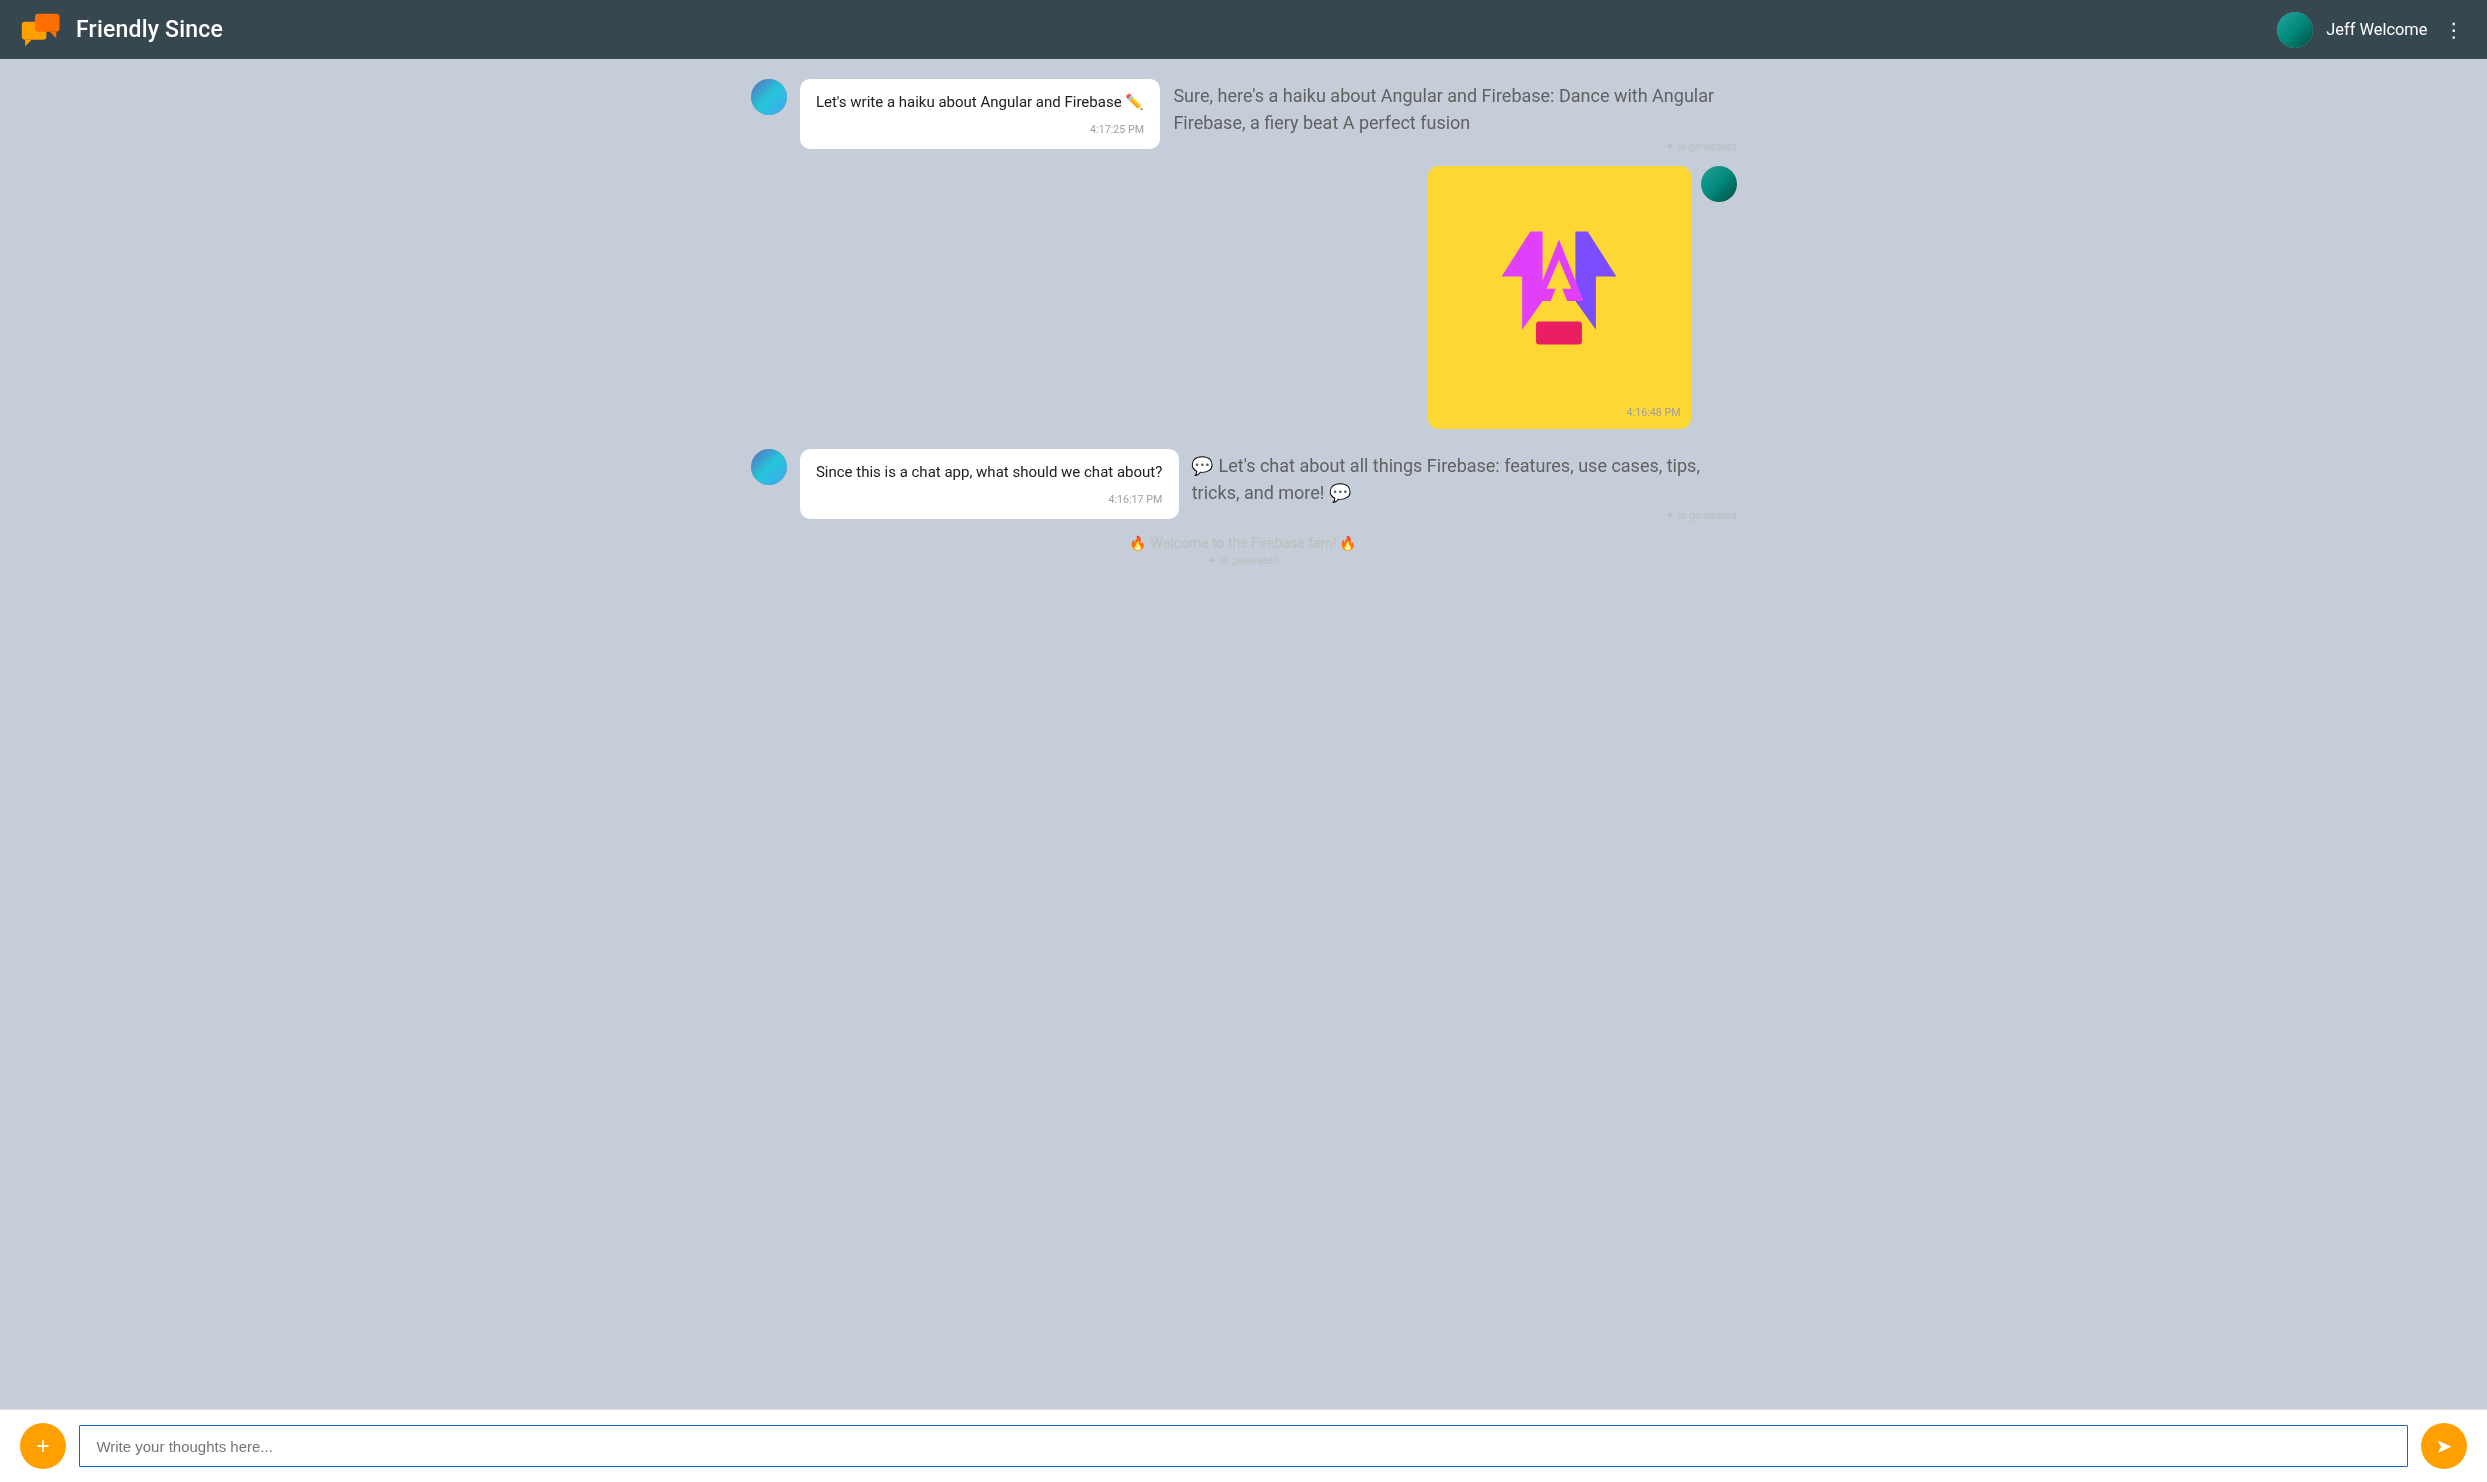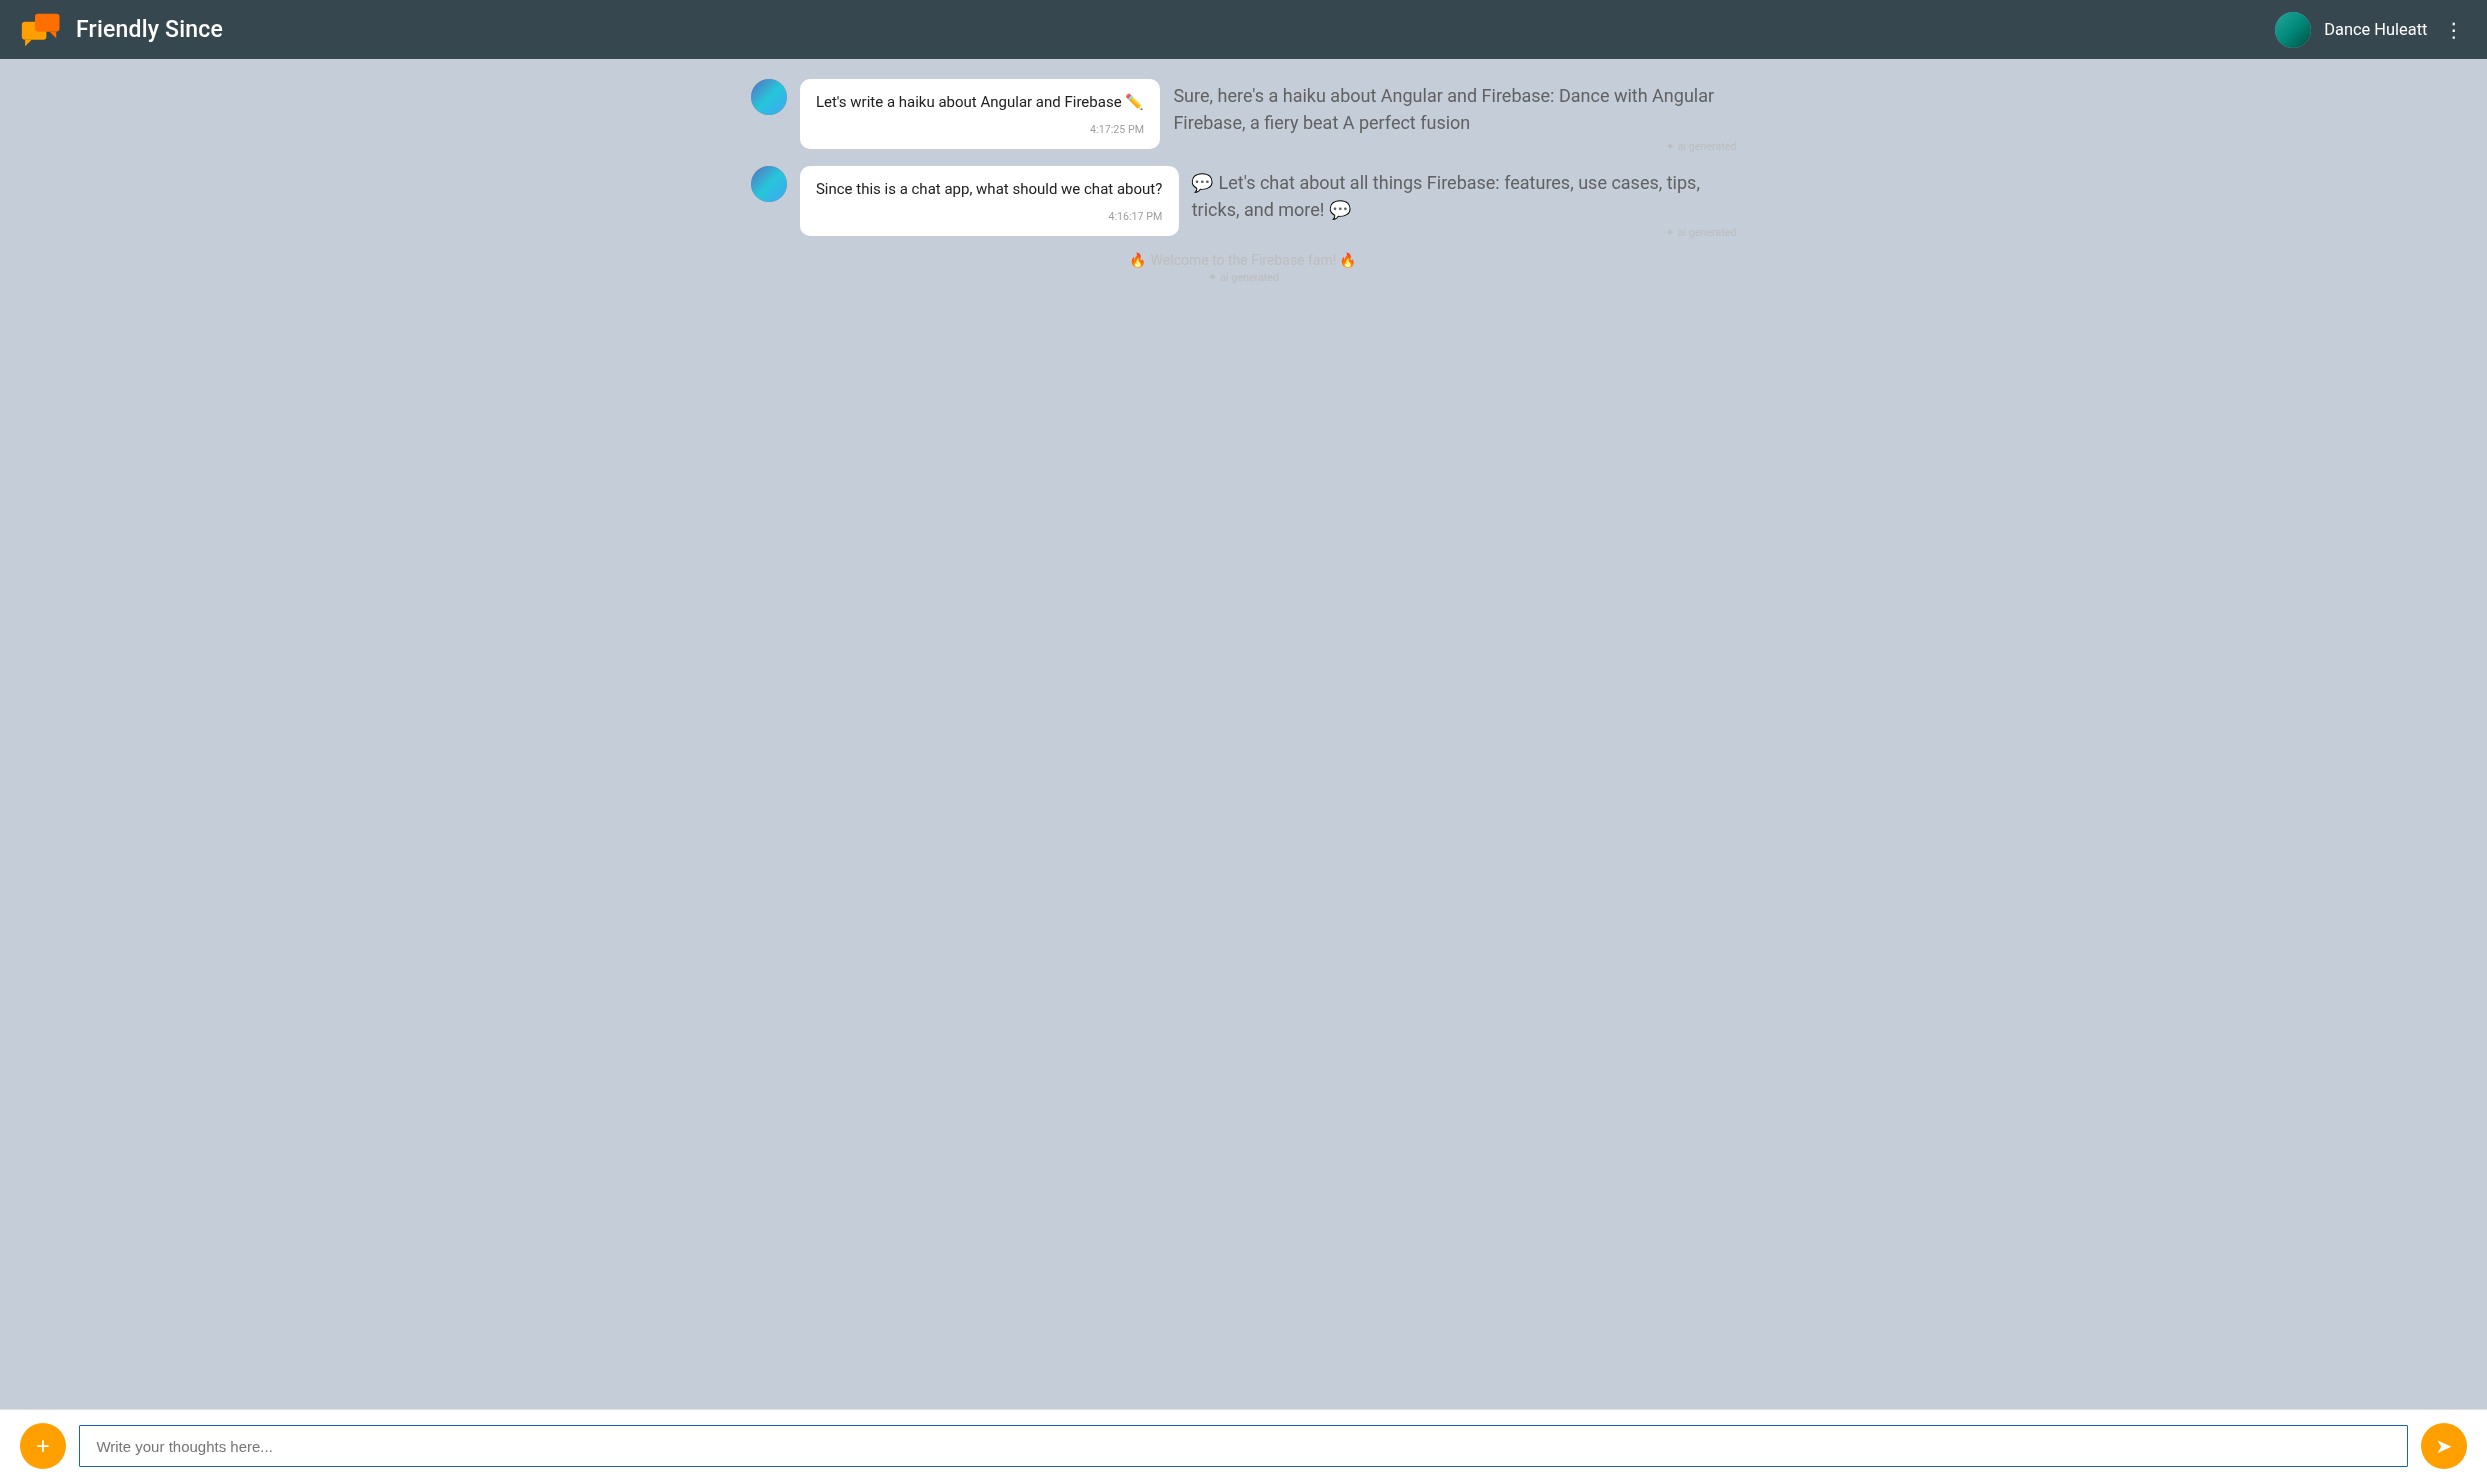--- a/index.html
+++ b/index.html
@@ -261,21 +261,21 @@
         <rect x="18" y="2" width="30" height="22" rx="4" fill="#ff6f00"></rect>
         <polygon points="44,24 44,32 36,24" fill="#ff6f00"></polygon>
       </svg>
     </div>
     <span class="header-title">Friendly Since</span>
   </div>
   <div class="header-right">
     <div class="header-avatar">
       <div class="avatar-img avatar-img-3"></div>
     </div>
-    <span class="header-username">Dance Huleatt</span>
+    <span class="header-username">Jeff Welcome</span>
     <span class="header-menu-icon">⋮</span>
   </div>
 </header>
 
 <div class="chat-area">
   <div class="messages-container">
 
     <div class="combined-row">
       <div class="avatar-circle">
         <div class="avatar-img"></div>
@@ -288,20 +288,41 @@
         <div class="ai-side">
           <div class="ai-side-text">Sure, here's a haiku about Angular and Firebase: Dance with Angular Firebase, a fiery beat A perfect fusion</div>
           <div class="ai-side-badge">
             <span>✦</span>
             <span>ai generated</span>
           </div>
         </div>
       </div>
     </div>
 
+    <div style="display:flex; justify-content: flex-end; align-items: flex-start; gap: 10px; margin-bottom: 20px;">
+      <div class="image-bubble">
+
+        <svg viewBox="0 0 200 200" width="164" height="164">
+
+          <polygon points="65,20 30,75 55,75 55,140 80,105 80,20" fill="#e040fb"></polygon>
+
+          <polygon points="135,20 170,75 145,75 145,140 120,105 120,20" fill="#7c4dff"></polygon>
+
+          <polygon points="100,30 70,105 90,105 100,80 110,105 130,105" fill="#e040fb"></polygon>
+
+          <rect x="72" y="130" width="56" height="28" rx="4" fill="#e91e63"></rect>
+
+          <polygon points="100,55 85,90 115,90" fill="#fdd835"></polygon>
+        </svg>
+        <div class="image-time">4:16:48 PM</div>
+      </div>
+      <div class="avatar-circle">
+        <div class="avatar-img avatar-img-3"></div>
+      </div>
+    </div>
 
     <div class="combined-row">
       <div class="avatar-circle">
         <div class="avatar-img"></div>
       </div>
       <div class="combined-content">
         <div class="bubble">
           <span class="bubble-text">Since this is a chat app, what should we chat about?</span>
           <div class="bubble-time">4:16:17 PM</div>
         </div>

